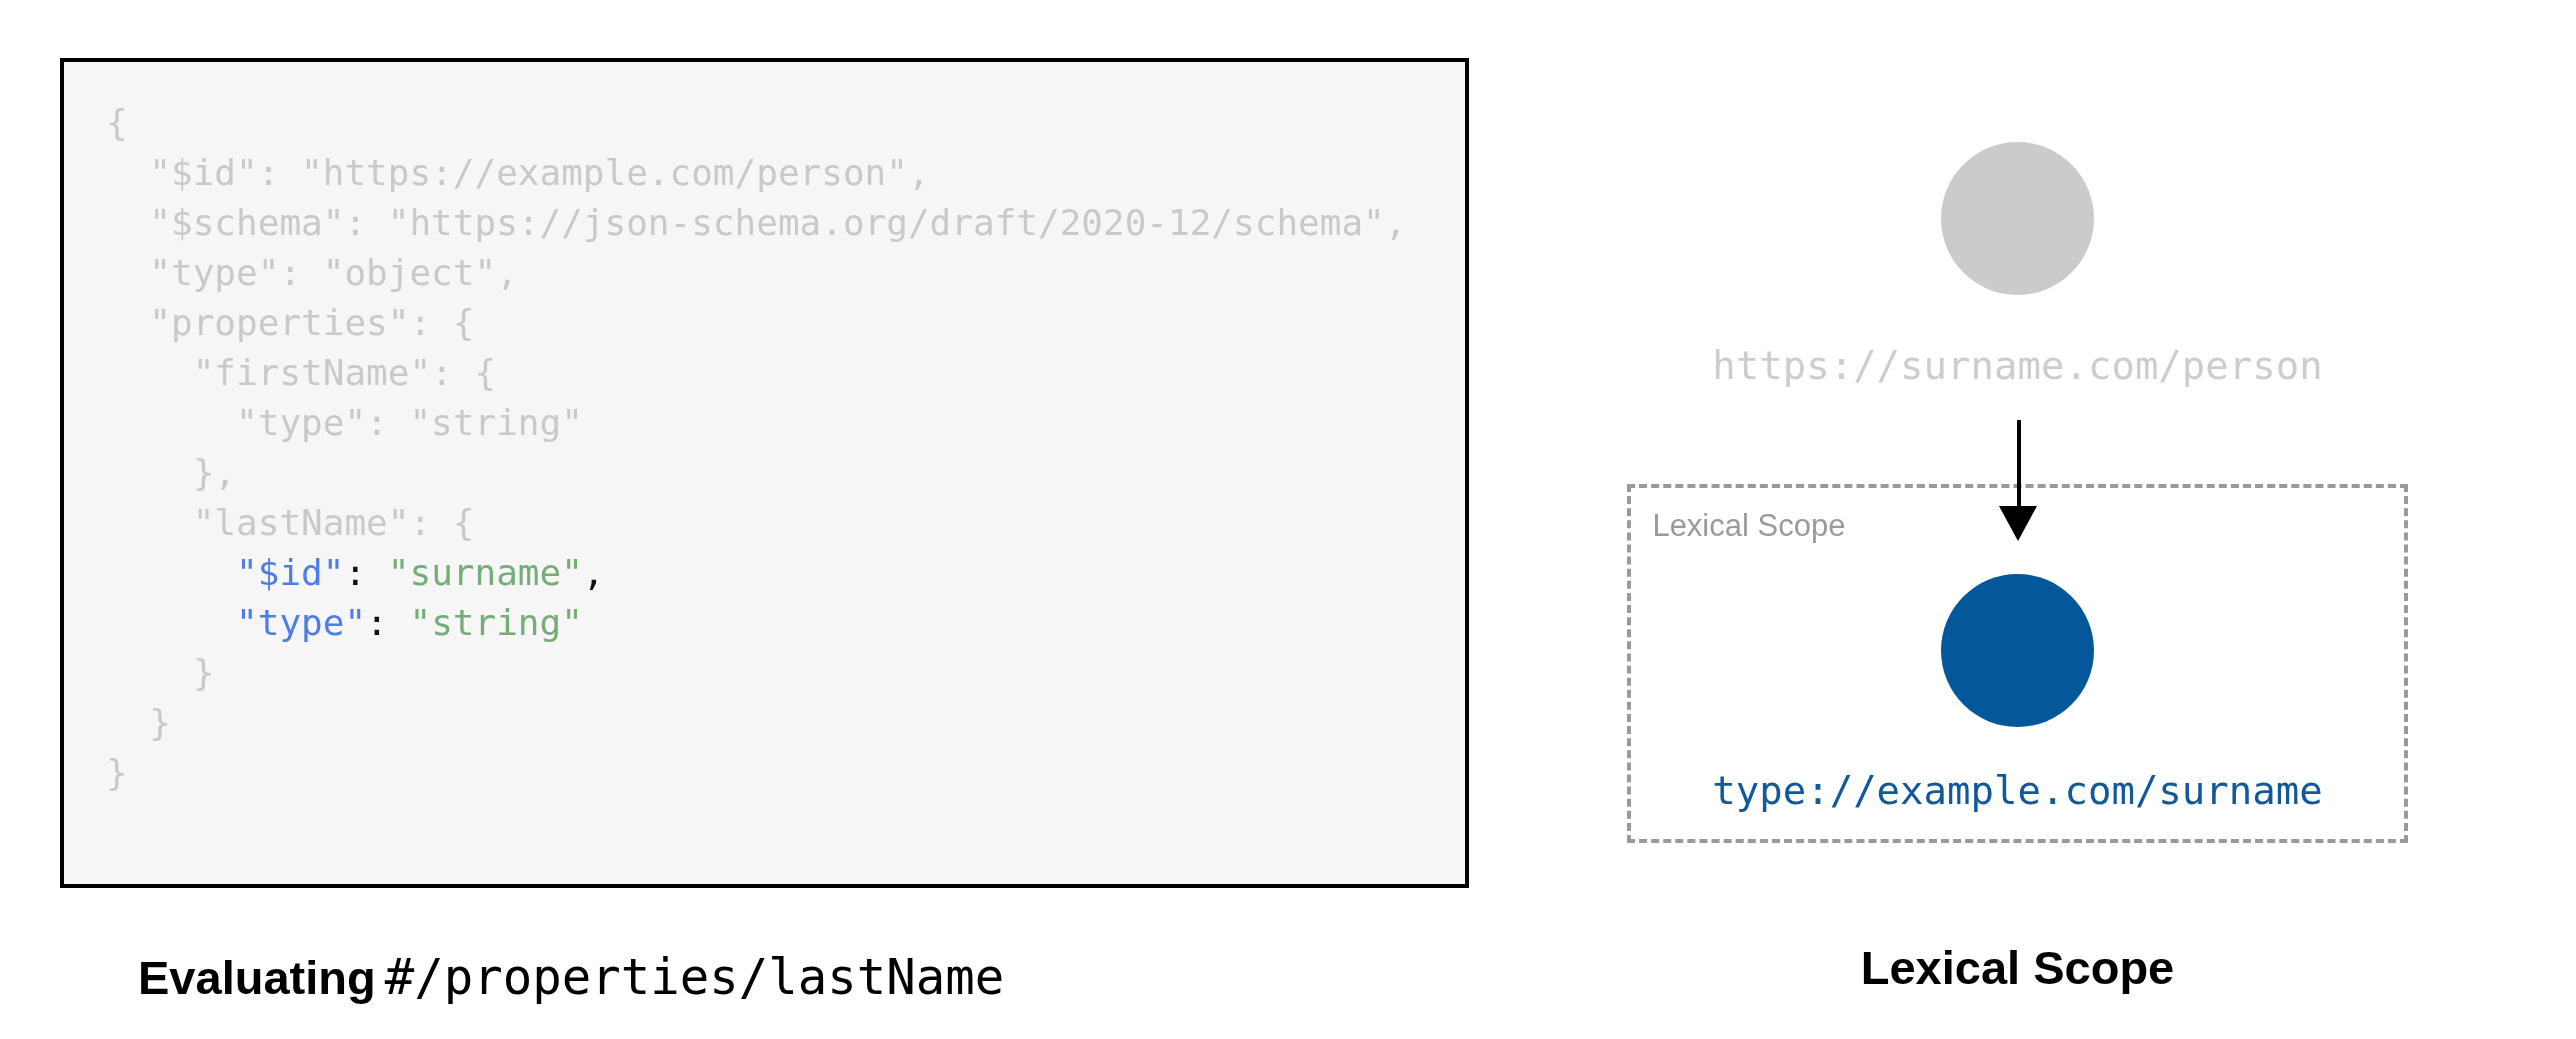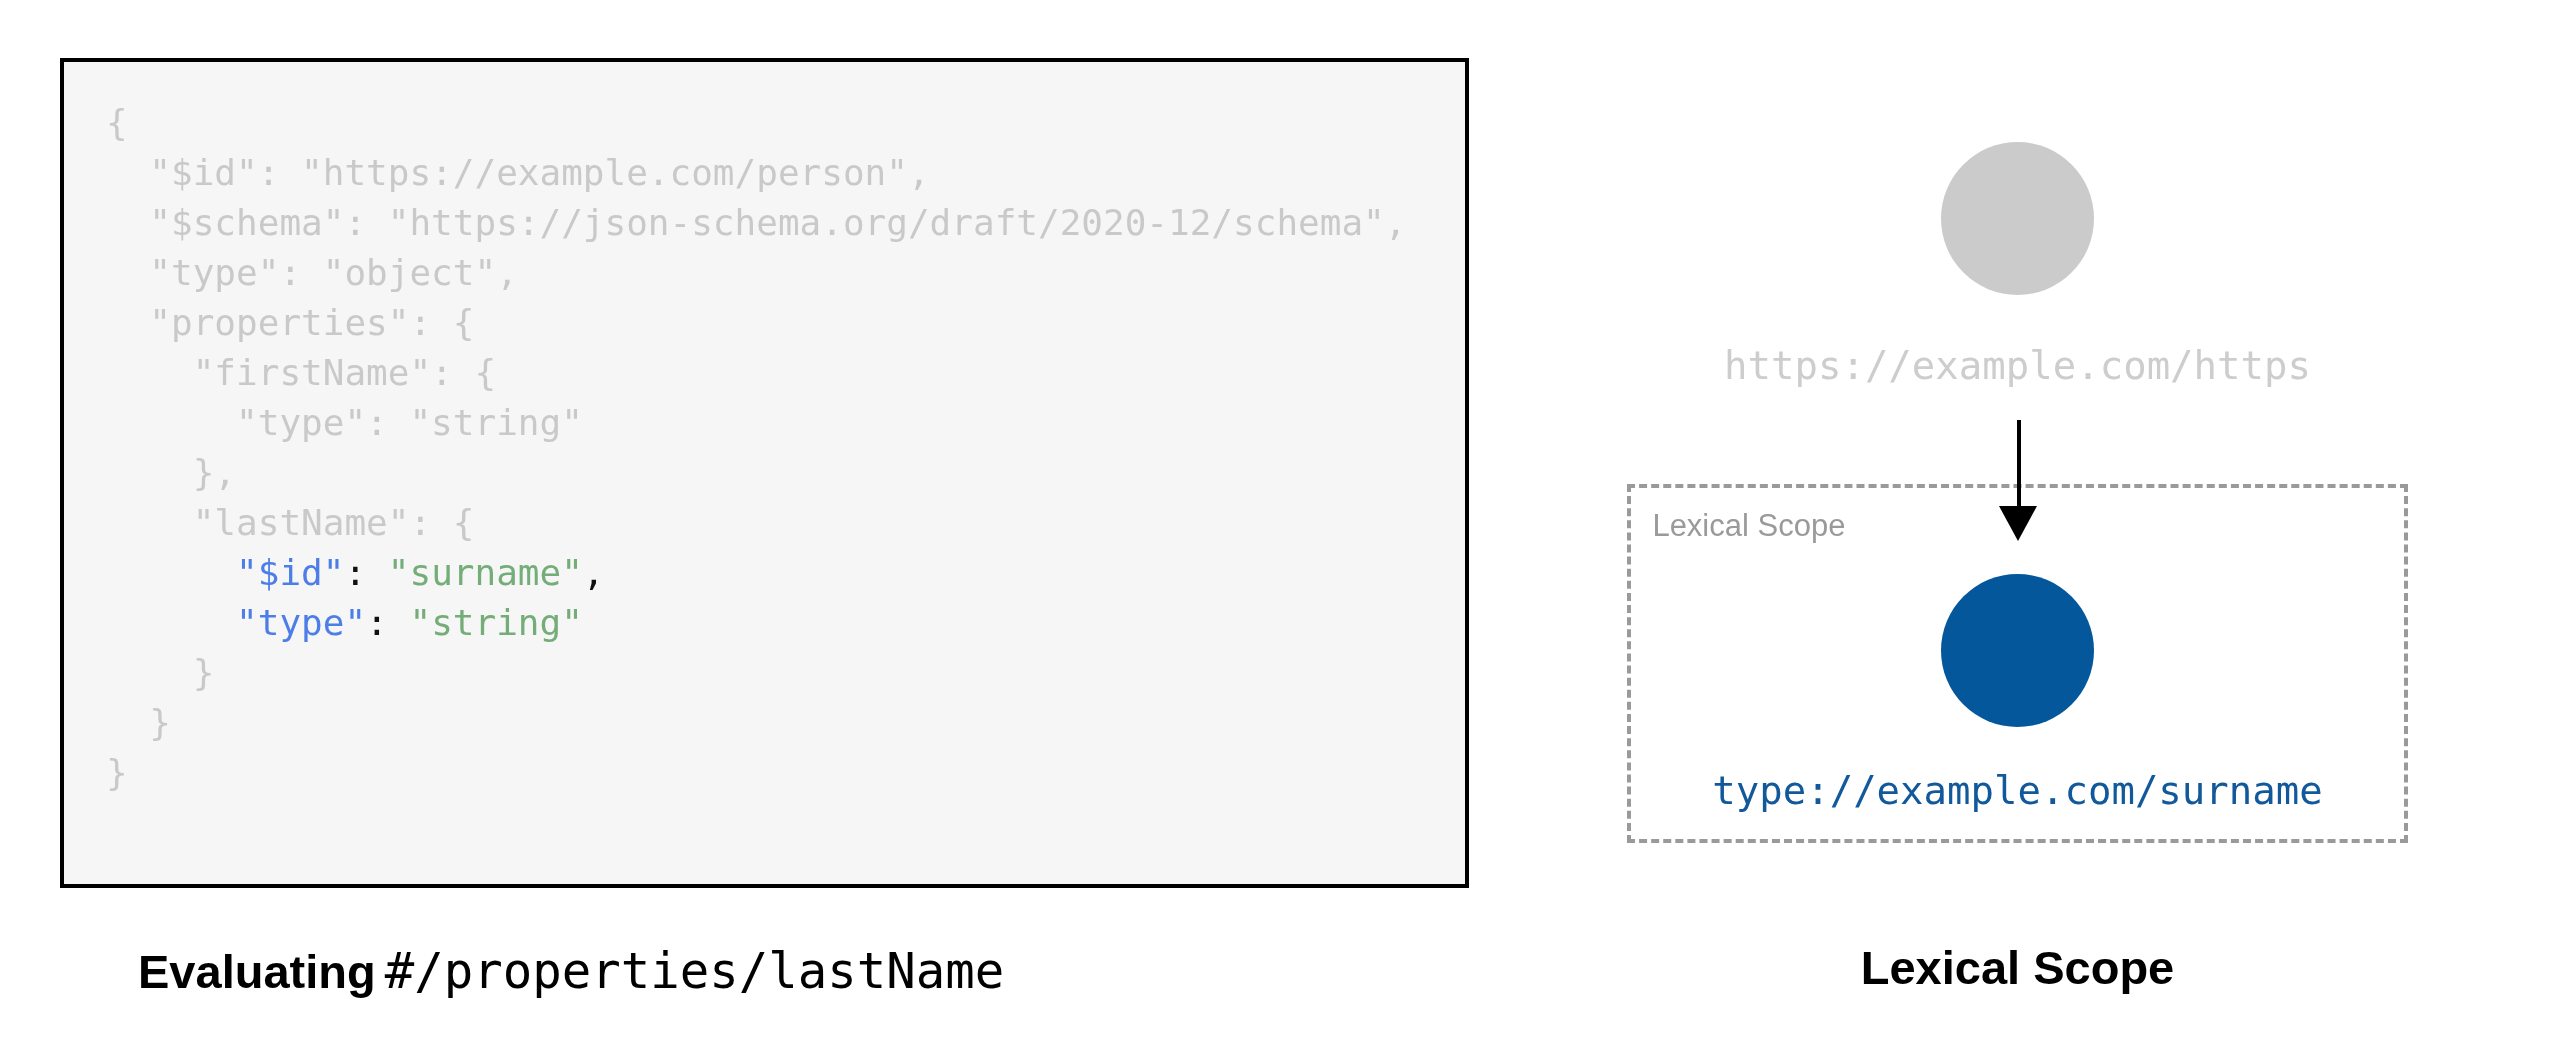--- a/index.html
+++ b/index.html
@@ -16,21 +16,21 @@
   .code-box{position:absolute;left:60px;top:58px;width:1409px;height:830px;
             box-sizing:border-box;border:4.5px solid #000000;background:#f6f6f6;}
   .code{margin:0;padding:36px 13px 0 42px;font-family:"DejaVu Sans Mono",monospace;
         font-size:36px;line-height:50px;color:var(--code-gray);}
   .code-line{white-space:pre;}
   .seg-gray{color:var(--code-gray);}
   .seg-blue{color:var(--key-blue);}
   .seg-green{color:var(--value-green);}
   .seg-dark{color:var(--punct-dark);}
 
-  .caption-left{position:absolute;left:138px;top:939px;line-height:66px;
+  .caption-left{position:absolute;left:138px;top:939px;line-height:78px;
                 font-size:47px;font-weight:bold;color:var(--caption-black);white-space:nowrap;}
   .caption-left .mono-part{font-family:"DejaVu Sans Mono",monospace;font-weight:normal;
                            font-size:49px;margin-left:9px;}
 
   
   .node{position:absolute;width:153px;height:153px;border-radius:50%;}
   .parent-node{left:1941px;top:142px;background:var(--node-gray);}
   .child-node{left:1941px;top:574px;background:var(--node-blue);}
 
   .uri{position:absolute;left:1627px;width:781px;text-align:center;white-space:nowrap;
@@ -59,21 +59,21 @@
   <div class="code-box">
     <pre class="code"><div class="code-line"><span class="seg-gray">{</span></div><div class="code-line"><span class="seg-gray">  "$id": "https://example.com/person",</span></div><div class="code-line"><span class="seg-gray">  "$schema": "https://json-schema.org/draft/2020-12/schema",</span></div><div class="code-line"><span class="seg-gray">  "type": "object",</span></div><div class="code-line"><span class="seg-gray">  "properties": {</span></div><div class="code-line"><span class="seg-gray">    "firstName": {</span></div><div class="code-line"><span class="seg-gray">      "type": "string"</span></div><div class="code-line"><span class="seg-gray">    },</span></div><div class="code-line"><span class="seg-gray">    "lastName": {</span></div><div class="code-line"><span class="seg-gray">      </span><span class="seg-blue">"$id"</span><span class="seg-dark">: </span><span class="seg-green">"surname"</span><span class="seg-dark">,</span></div><div class="code-line"><span class="seg-gray">      </span><span class="seg-blue">"type"</span><span class="seg-dark">: </span><span class="seg-green">"string"</span></div><div class="code-line"><span class="seg-gray">    }</span></div><div class="code-line"><span class="seg-gray">  }</span></div><div class="code-line"><span class="seg-gray">}</span></div></pre>
   </div>
 
   <div class="caption-left">
     <span>Evaluating</span><span class="mono-part">#/properties/lastName</span>
   </div>
 
   <div class="node parent-node"></div>
 
-  <div class="uri parent-uri">https://example.com/https</div>
+  <div class="uri parent-uri">https://surname.com/person</div>
 
   <div class="scope-box">
     <div class="scope-label">Lexical Scope</div>
   </div>
 
   <div class="arrow">
     <div class="arrow-line"></div>
     <div class="arrow-head"></div>
   </div>
 

